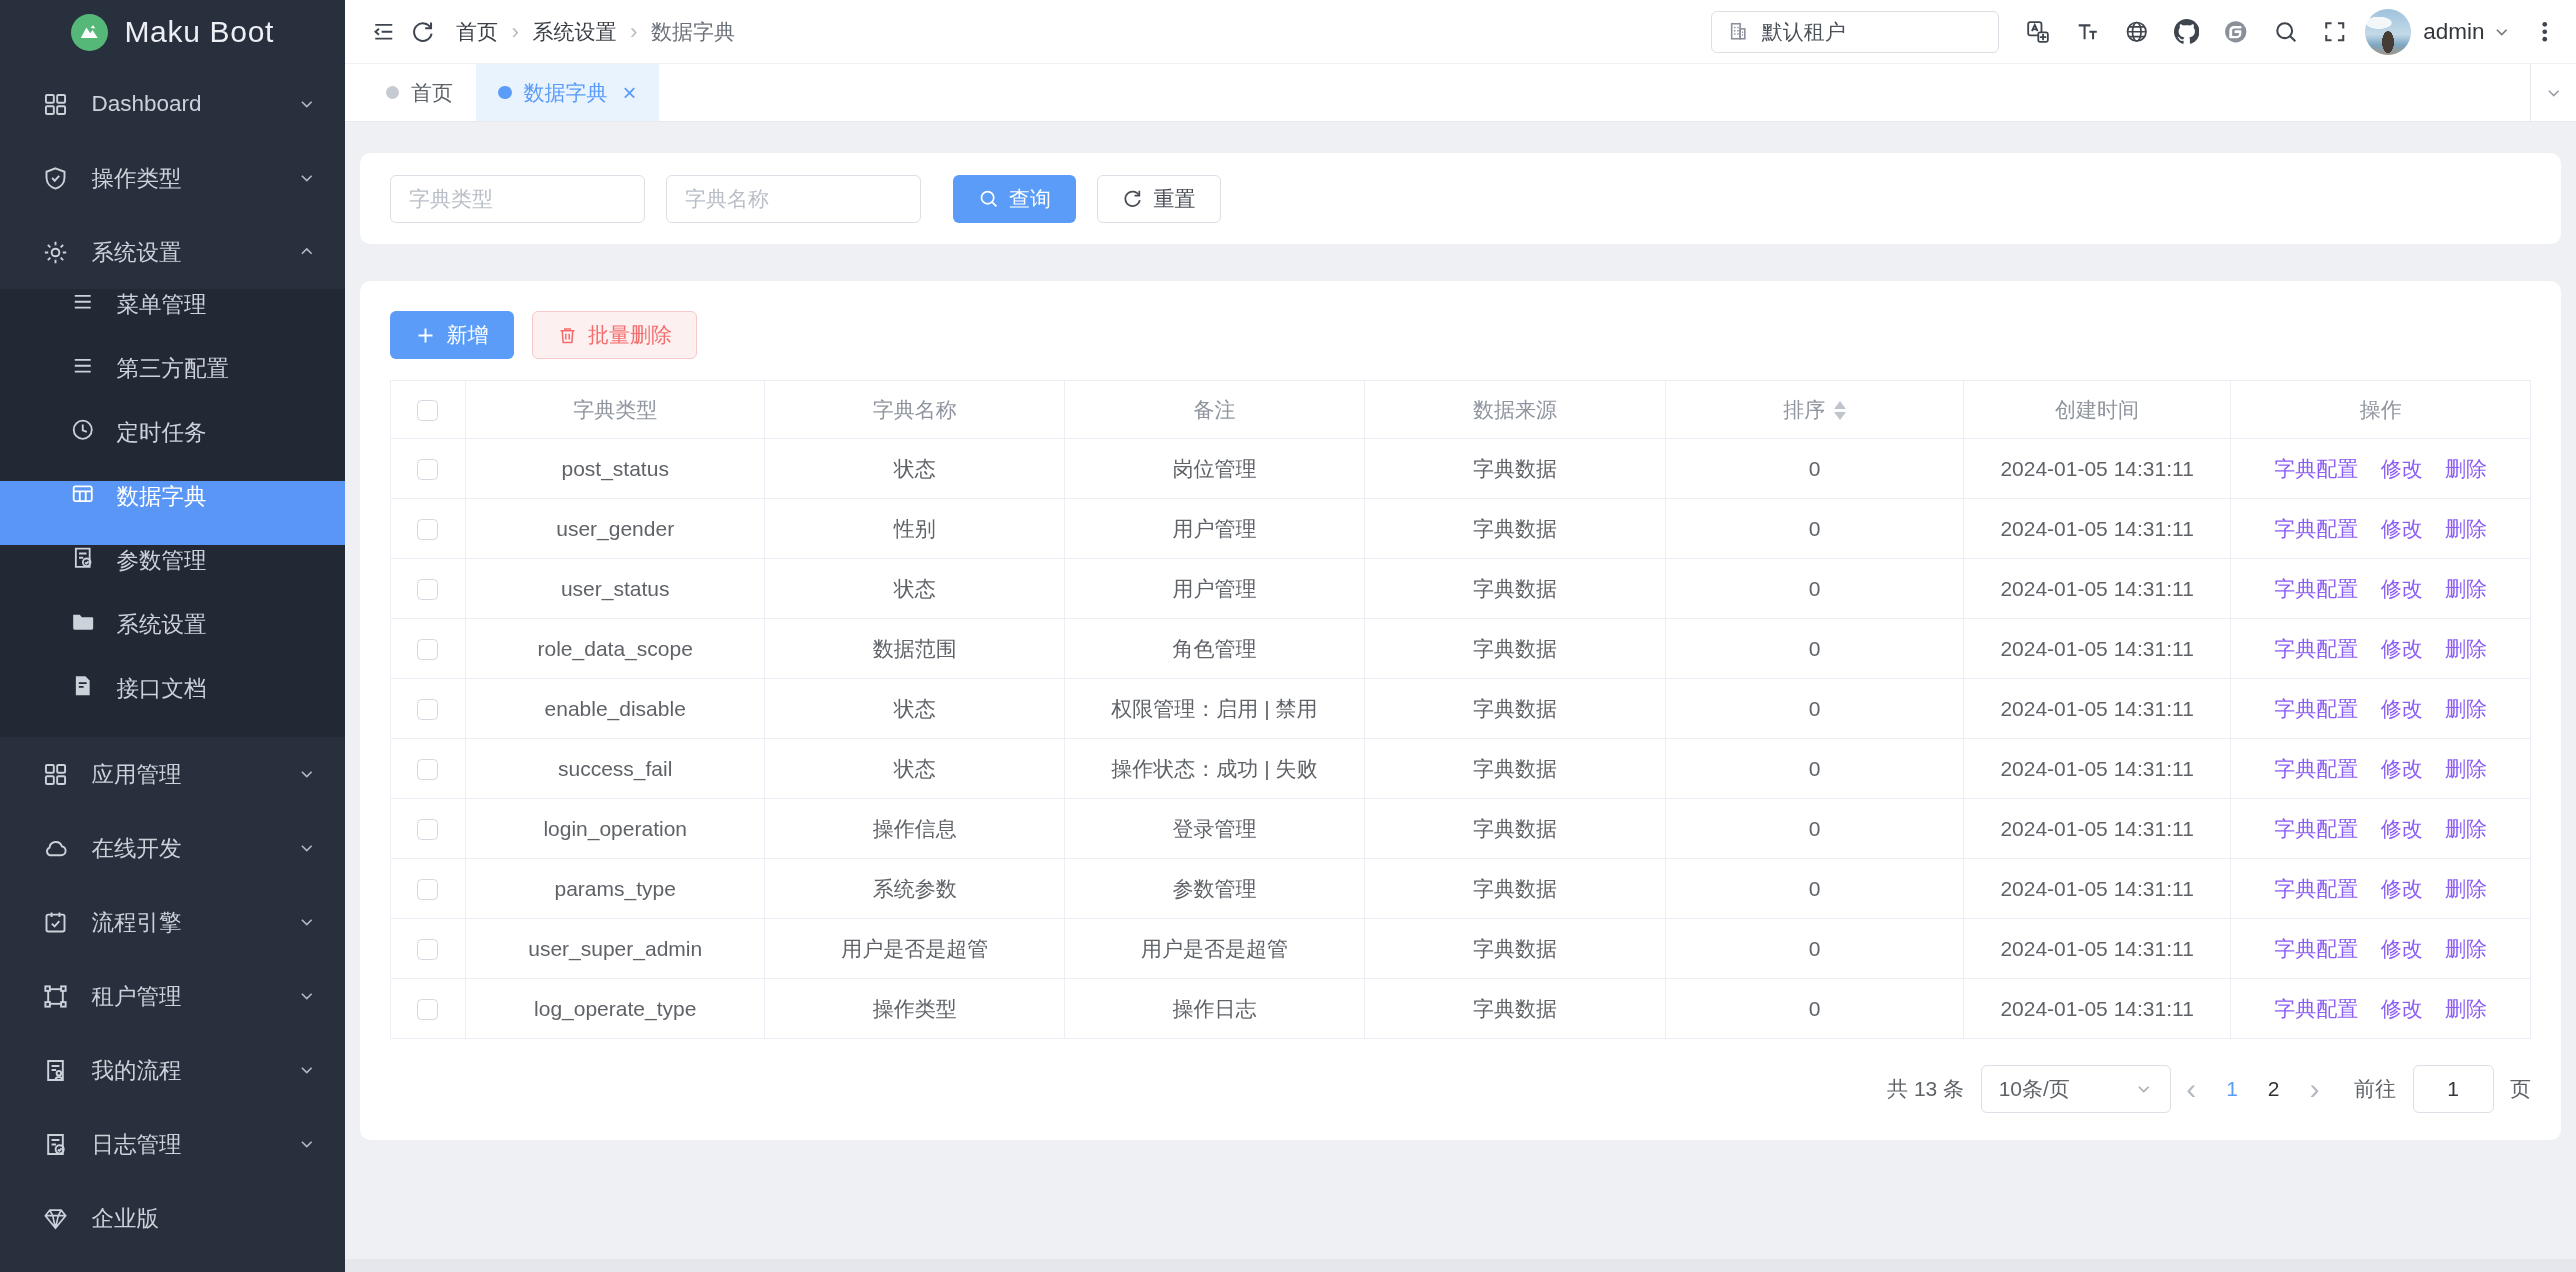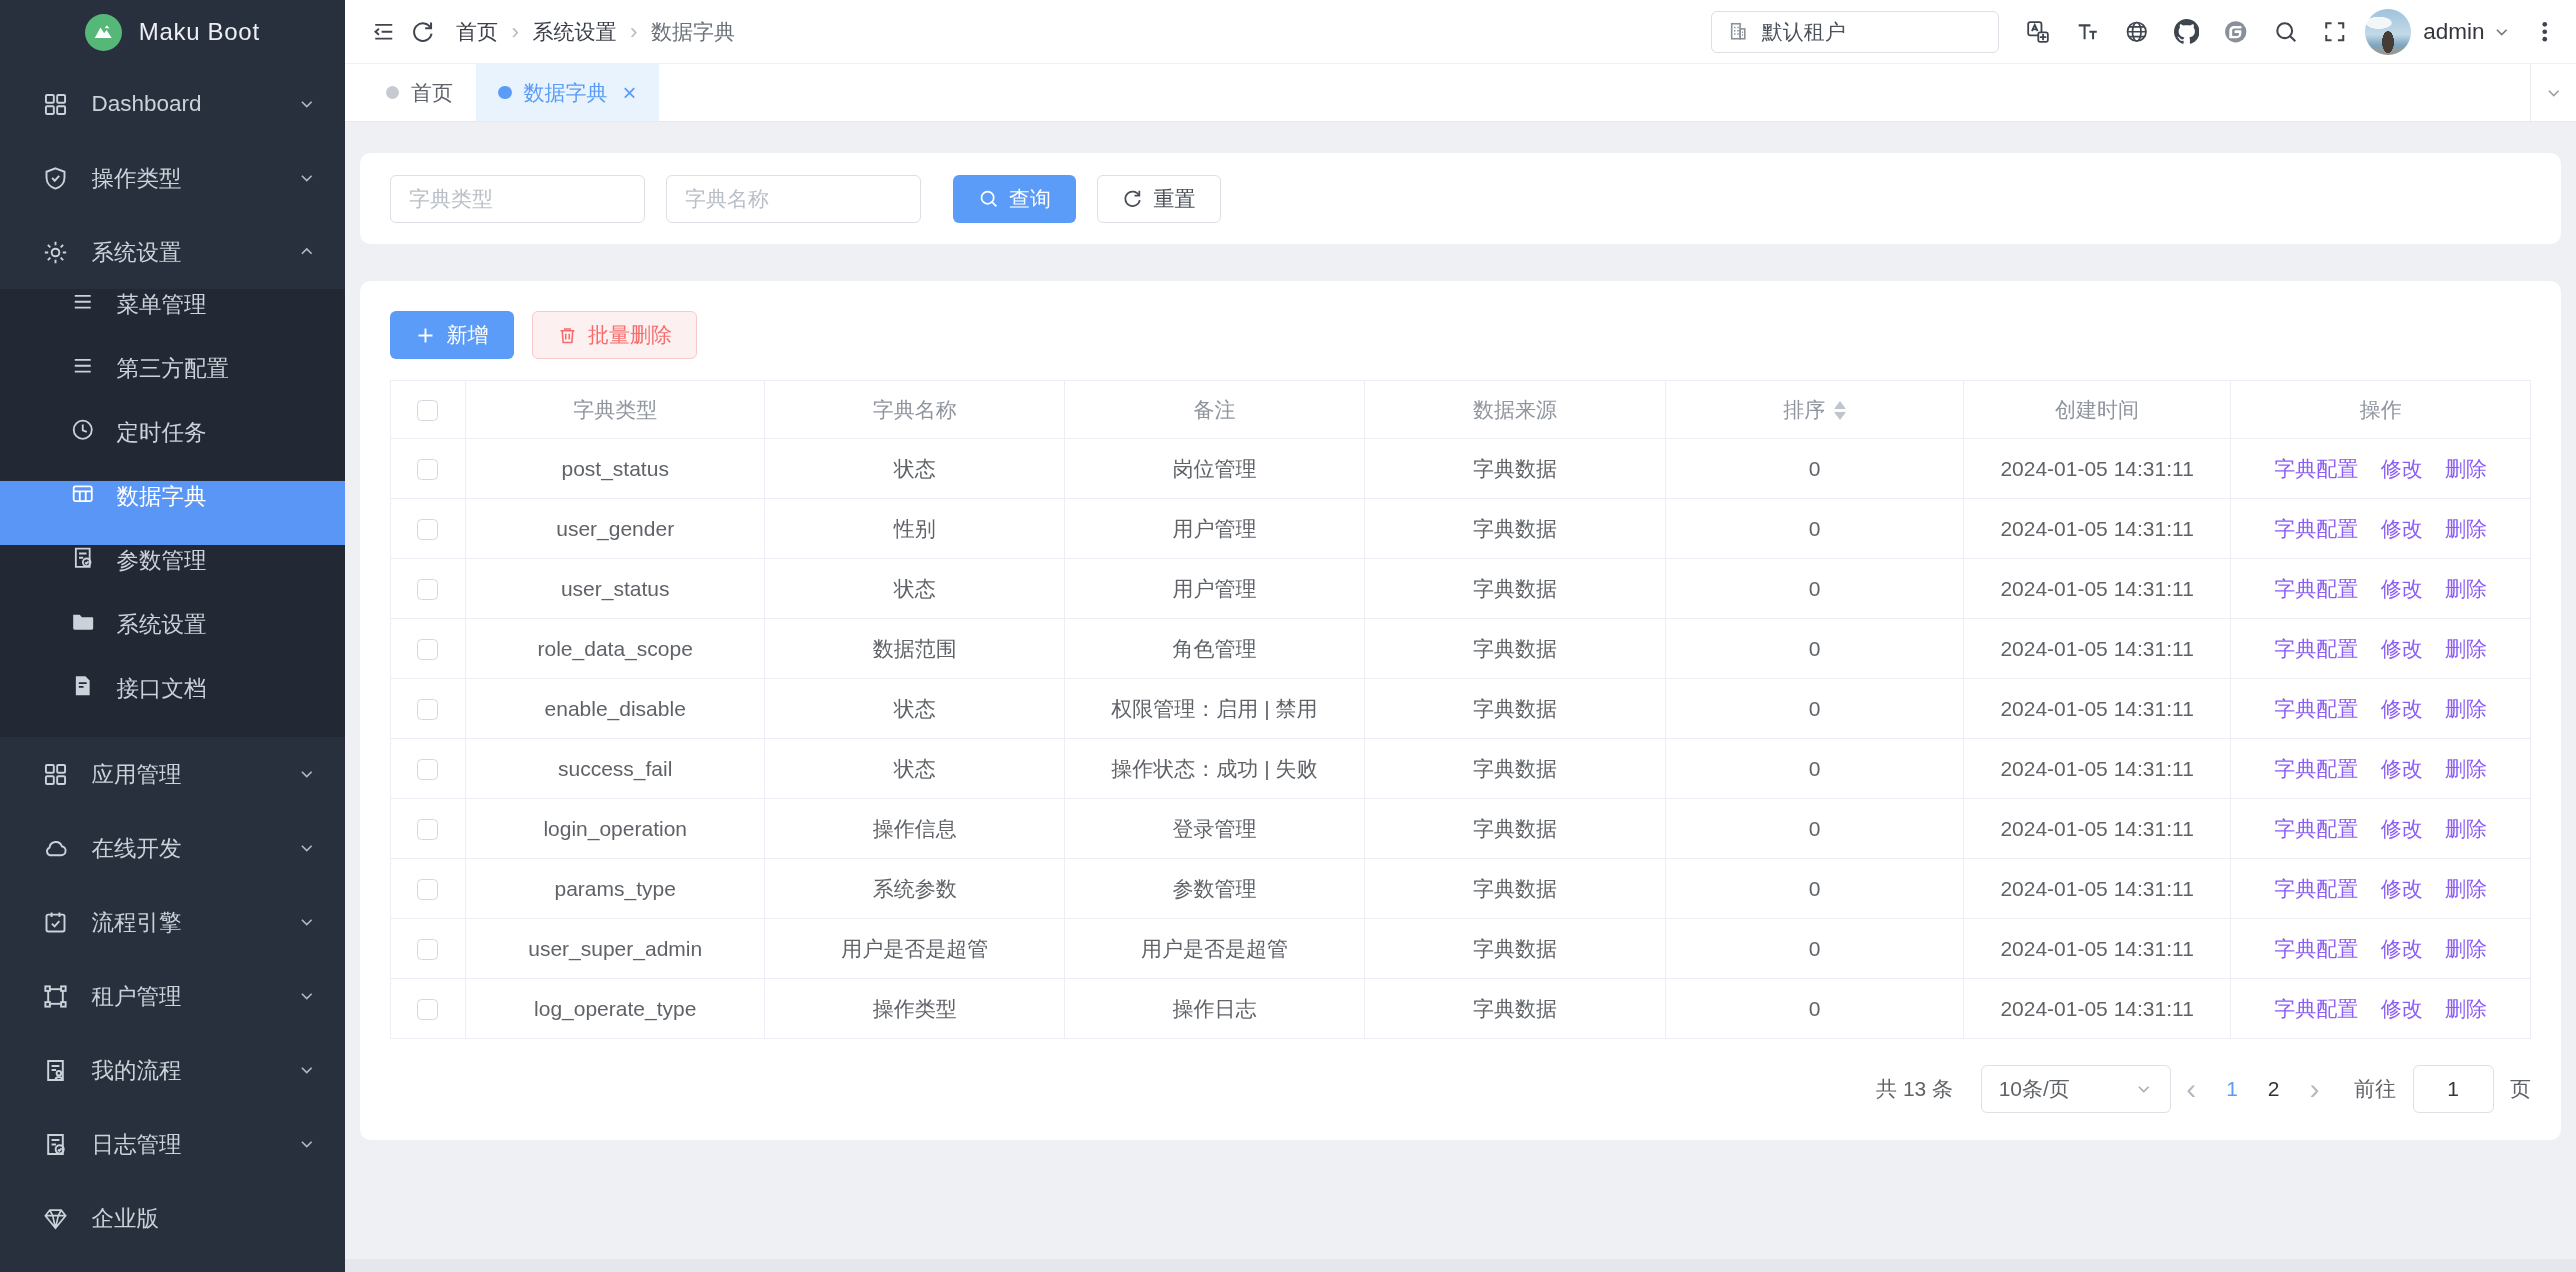--- a/index.html
+++ b/index.html
@@ -7,21 +7,21 @@
     font-family:"Liberation Sans","DejaVu Sans",sans-serif; }
   body { background:#eef0f4; position:relative; }
   svg { display:block; }
 
   
   .sidebar { position:absolute; left:0; top:0; bottom:0; width:345px;
     background:#28303d; color:#ccd2da; z-index:5; overflow:hidden; }
   .logo { height:64px; display:flex; align-items:center; justify-content:center; gap:16.5px; }
   .logo-badge { width:37px; height:37px; border-radius:50%; background:#55b878;
     display:flex; align-items:center; justify-content:center; }
-  .logo-text { font-size:24px; color:#eceff3; letter-spacing:0.7px; }
+  .logo-text { font-size:30px; color:#eceff3; letter-spacing:0.7px; }
   .nav { padding-top:3px; font-size:22.5px; }
   .nav-item { height:74px; display:flex; align-items:center; padding:0 28.5px 0 42px; cursor:pointer; }
   .nav-item .mi { width:27px; height:27px; flex:0 0 27px; }
   .nav-item .lbl { flex:1; margin-left:22.5px; white-space:nowrap; }
   .chev { width:19.5px; height:19.5px; opacity:.85; }
   .submenu { background:#222935; }
   .sub-item { height:64px; display:flex; padding-left:70px; cursor:pointer; }
   .sub-item .mi { width:25.5px; height:25.5px; flex:0 0 25.5px; }
   .sub-item .lbl { margin-left:21px; white-space:nowrap; }
   .sub-item.active { background:#5a96f5; color:#ffffff; }
@@ -95,21 +95,21 @@
   .cb { appearance:none; -webkit-appearance:none; width:21px; height:21px;
     border:1.5px solid #d4d8de; border-radius:4.5px; background:#fff; cursor:pointer; vertical-align:middle; }
   .sort-carets { display:inline-flex; flex-direction:column; gap:3px; margin-left:9px; vertical-align:middle; }
   .car { width:0; height:0; border-left:6.7px solid transparent; border-right:6.7px solid transparent; }
   .car.up { border-bottom:8.2px solid #c0c4cc; }
   .car.dn { border-top:8.2px solid #c0c4cc; }
   .lnk { color:#8b5cf6; margin:0 11.2px; cursor:pointer; font-weight:400; }
 
   .pager { display:flex; align-items:center; justify-content:flex-end; margin-top:25.5px;
     font-size:21px; color:#5f6368; }
-  .pg-total { margin-right:28px; }
+  .pg-total { margin-right:17px; }
   .pg-size { width:190px; height:48px; border:0.7px solid #dcdfe6; border-radius:6px;
     display:flex; align-items:center; justify-content:space-between; padding:0 16.5px;
     color:#5f6368; cursor:pointer; }
   .pg-size .chev { color:#9aa0a8; }
   .pg-arrow { font-size:30px; color:#b4b9c1; padding:0 15px; cursor:pointer; line-height:1; }
   .pg-num { padding:0 15px; cursor:pointer; color:#303133; font-weight:500; }
   .pg-num.cur { color:#5a9cf8; }
   .pg-goto { margin-left:19.5px; margin-right:16.5px; }
   .pg-input { width:81px; height:48px; border:0.7px solid #dcdfe6; border-radius:6px;
     text-align:center; font-size:21px; color:#33373d; outline:none; margin-right:16.5px;

